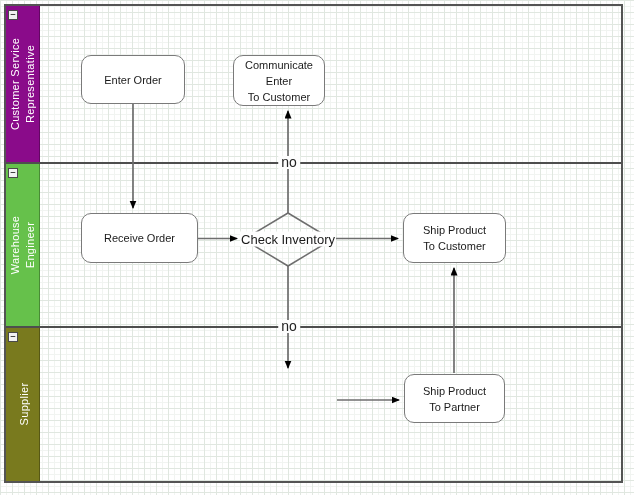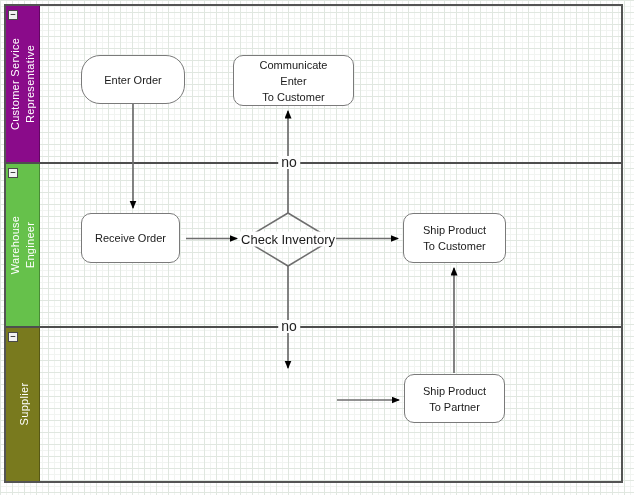--- a/index.html
+++ b/index.html
@@ -47,23 +47,23 @@
   }
   .cb-1 { top:10px; } .cb-2 { top:168px; } .cb-3 { top:332px; }
 
   .edges { position:absolute; left:0; top:0; width:634px; height:495px; pointer-events:none; }
 
   .node {
     position:absolute; background:#fff; border:1.5px solid #7a7a7a; border-radius:10px;
     display:flex; flex-direction:column; align-items:center; justify-content:center;
     font-size:11px; line-height:16px; color:#1a1a1a; text-align:center; white-space:nowrap;
   }
-  .n-enter    { left:81px;  top:55px;  width:104px; height:49px;border-radius:19px; }
-  .n-delay    { left:233px; top:55px;  width:121px; height:51px; }
-  .n-receive  { left:81px;  top:213px; width:99px; height:50px;text-align:right; }
+  .n-enter    { left:81px;  top:55px;  width:104px; height:49px; }
+  .n-delay    { left:233px; top:55px;  width:92px; height:51px; }
+  .n-receive  { left:81px;  top:213px; width:117px; height:50px;text-align:right; }
   .n-shipcust { left:403px; top:213px; width:103px; height:50px; }
   .n-manuf    { left:232px; top:373px; width:105px; height:51px; }
   .n-shippart { left:404px; top:374px; width:101px; height:49px; }
 
   .decision-label {
     position:absolute; left:288px; top:239px; transform:translate(-50%,-50%);
     background:#fefefe; padding:0 1px; font-size:13px; color:#1a1a1a; white-space:nowrap;
   }
 
   .edge-label {

